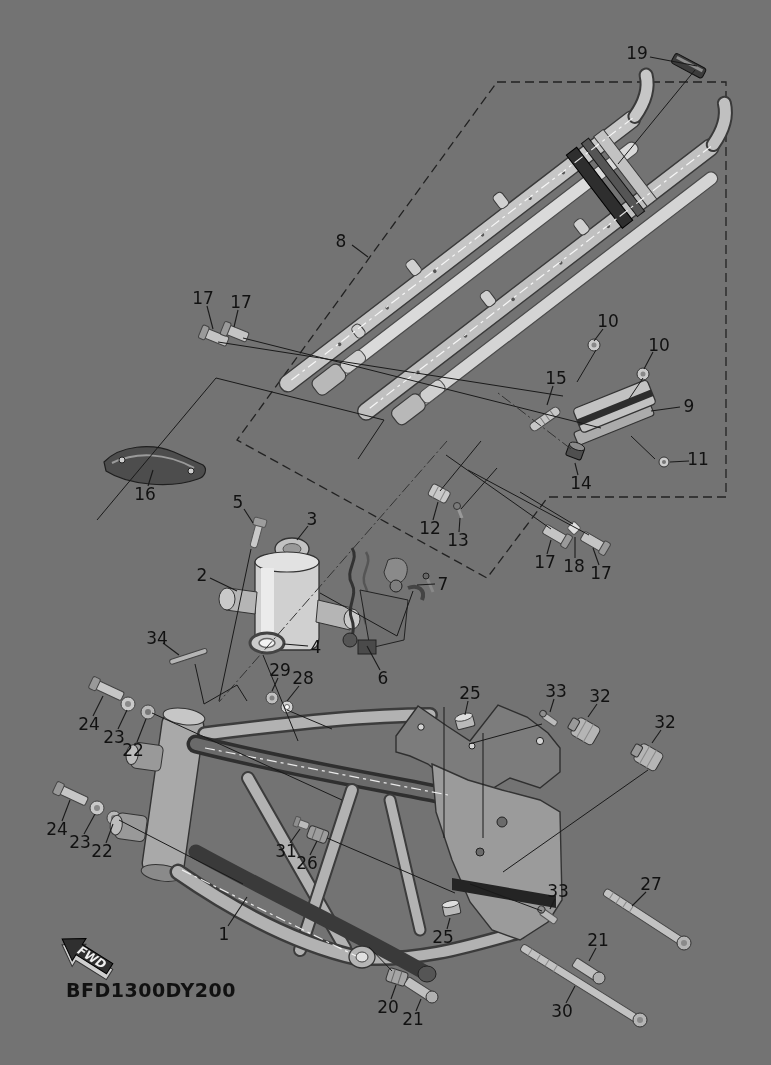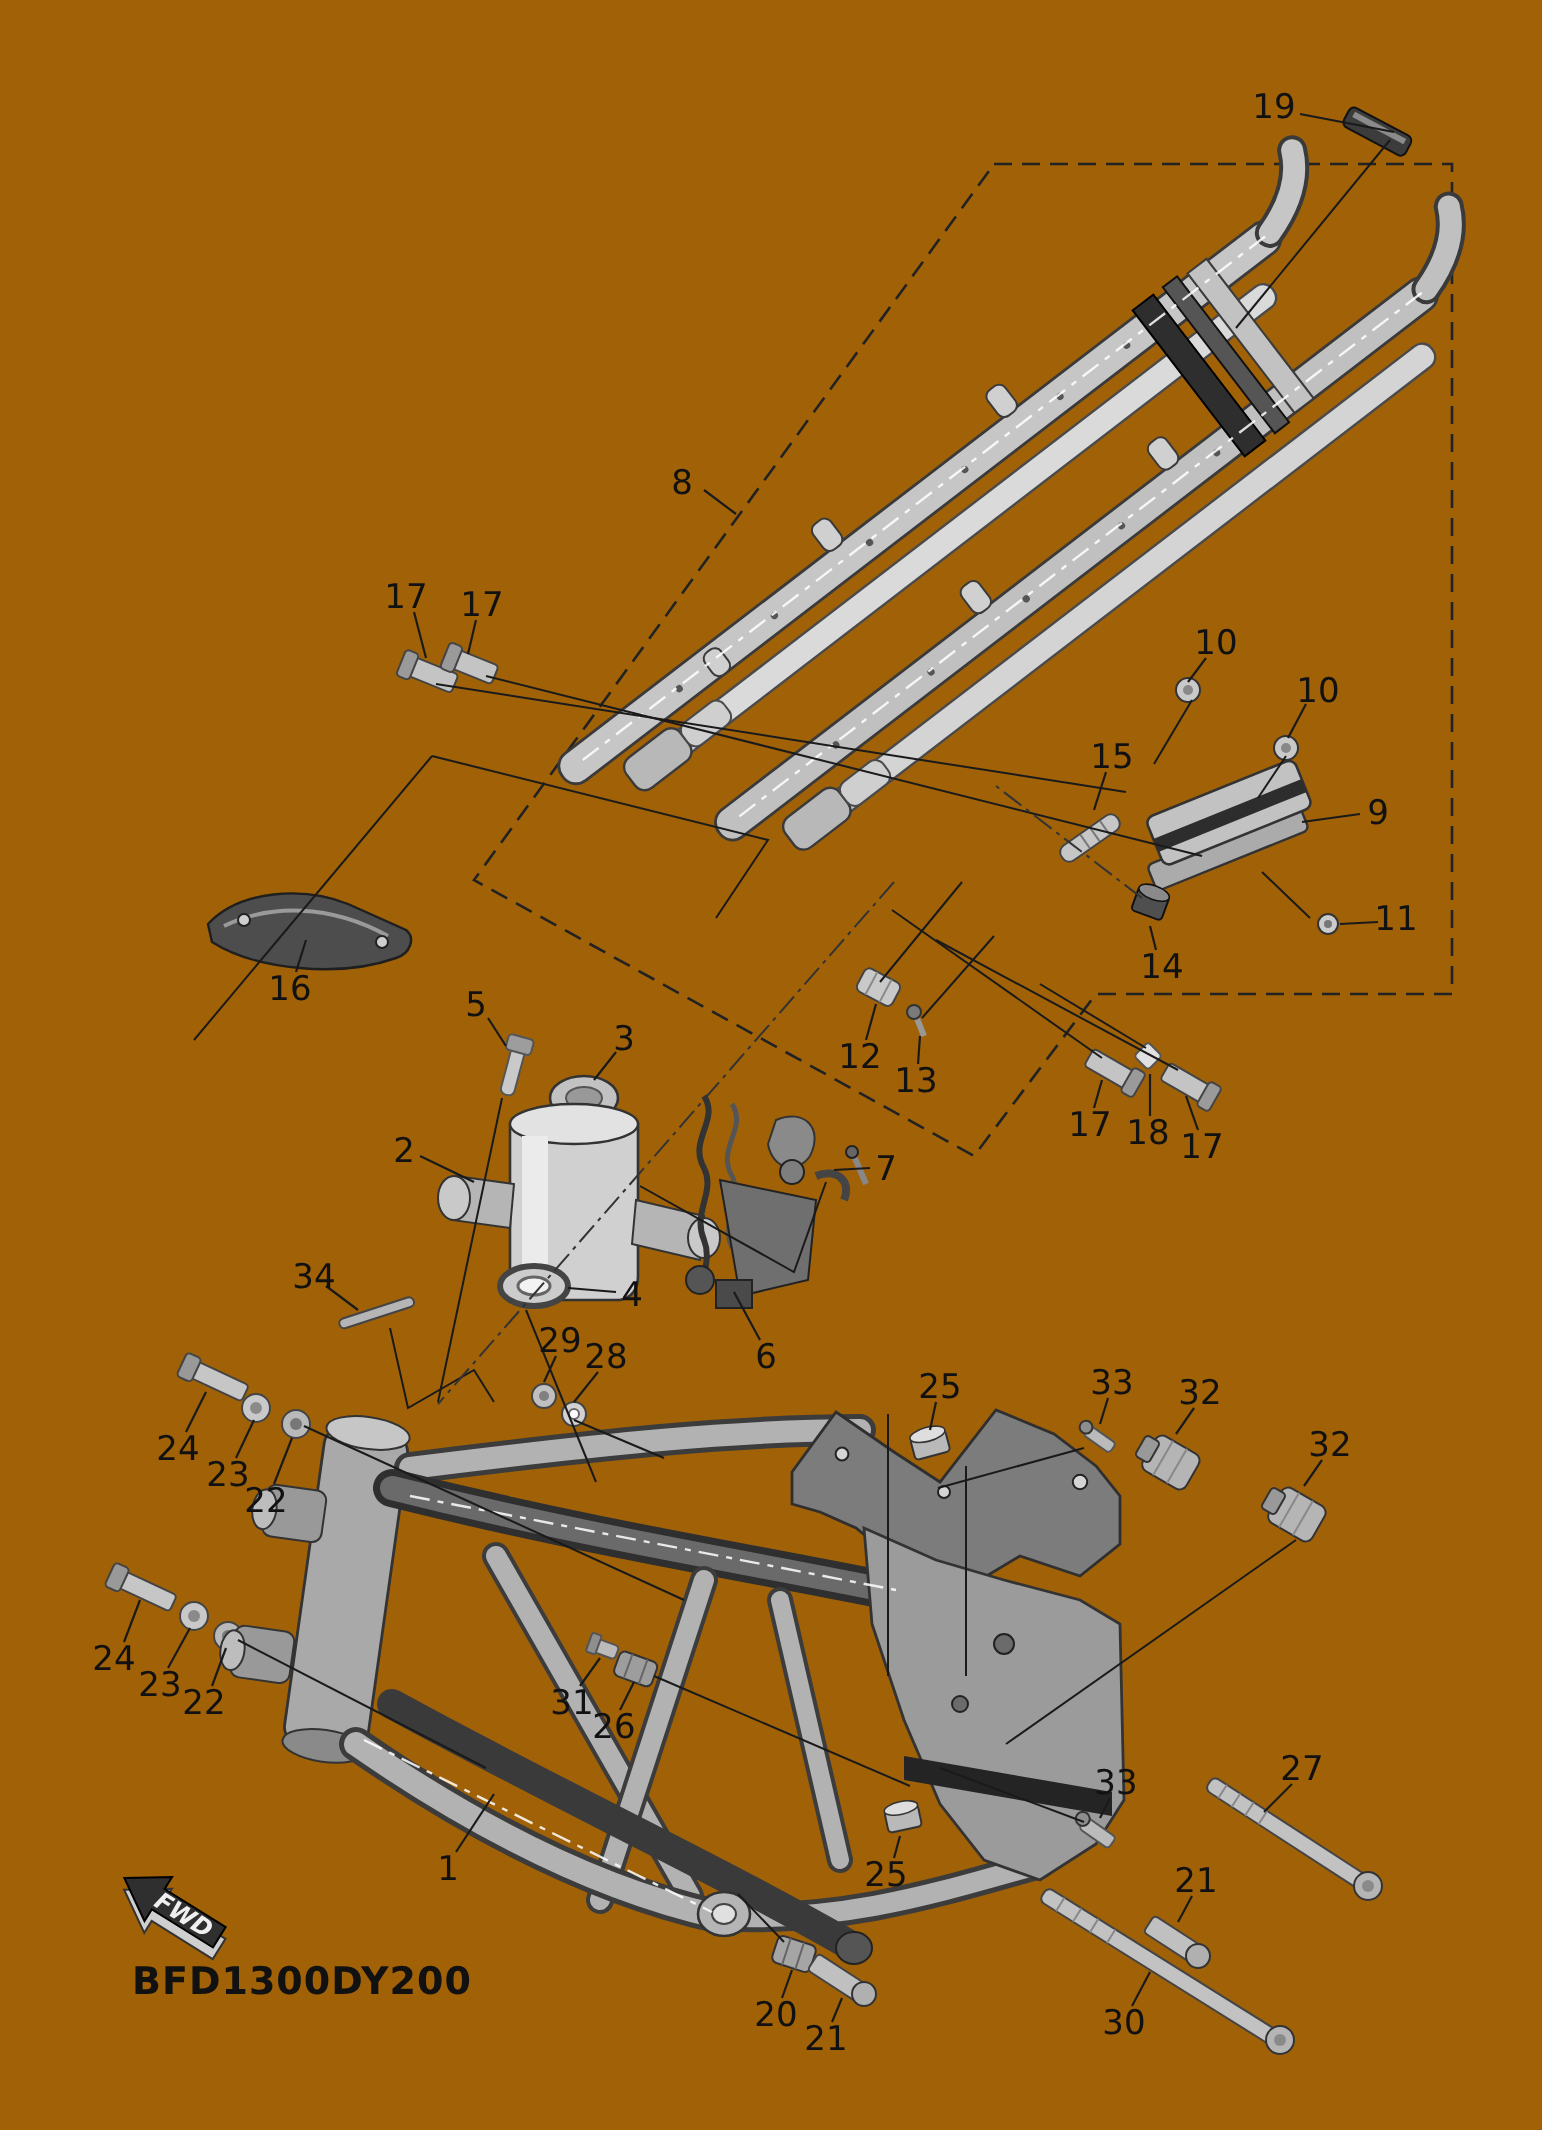--- a/index.html
+++ b/index.html
@@ -1,16 +1,16 @@
 <!DOCTYPE html>
 <html><head>
 <meta charset="utf-8">
 <style>
   html,body{margin:0;padding:0;background:#e9e9e9;}
-  .page{width:771px;height:1065px;background:#a16207;position:relative;overflow:hidden;
+  .page{width:771px;height:1065px;background:#737373;position:relative;overflow:hidden;
         font-family:"DejaVu Sans",sans-serif;}
   svg{display:block;}
   .part-label{font-family:"DejaVu Sans",sans-serif;font-size:17px;fill:#111;text-anchor:middle;}
   .leader{fill:none;stroke:#1a1a1a;stroke-width:1.1;}
   .guide{fill:none;stroke:#1a1a1a;stroke-width:1;}
   .dashbox{fill:none;stroke:#222;stroke-width:1.3;stroke-dasharray:9 5;}
   .dashdot{fill:none;stroke:#333;stroke-width:1;stroke-dasharray:11 3 2 3;}
   .axis{fill:none;stroke:#ffffff;stroke-width:1.2;stroke-dasharray:10 4 3 4;opacity:.85;}
   .tube-o{fill:none;stroke:#3c3c3c;stroke-linecap:round;}
   .tube-i{fill:none;stroke:#b2b2b2;stroke-linecap:round;}

